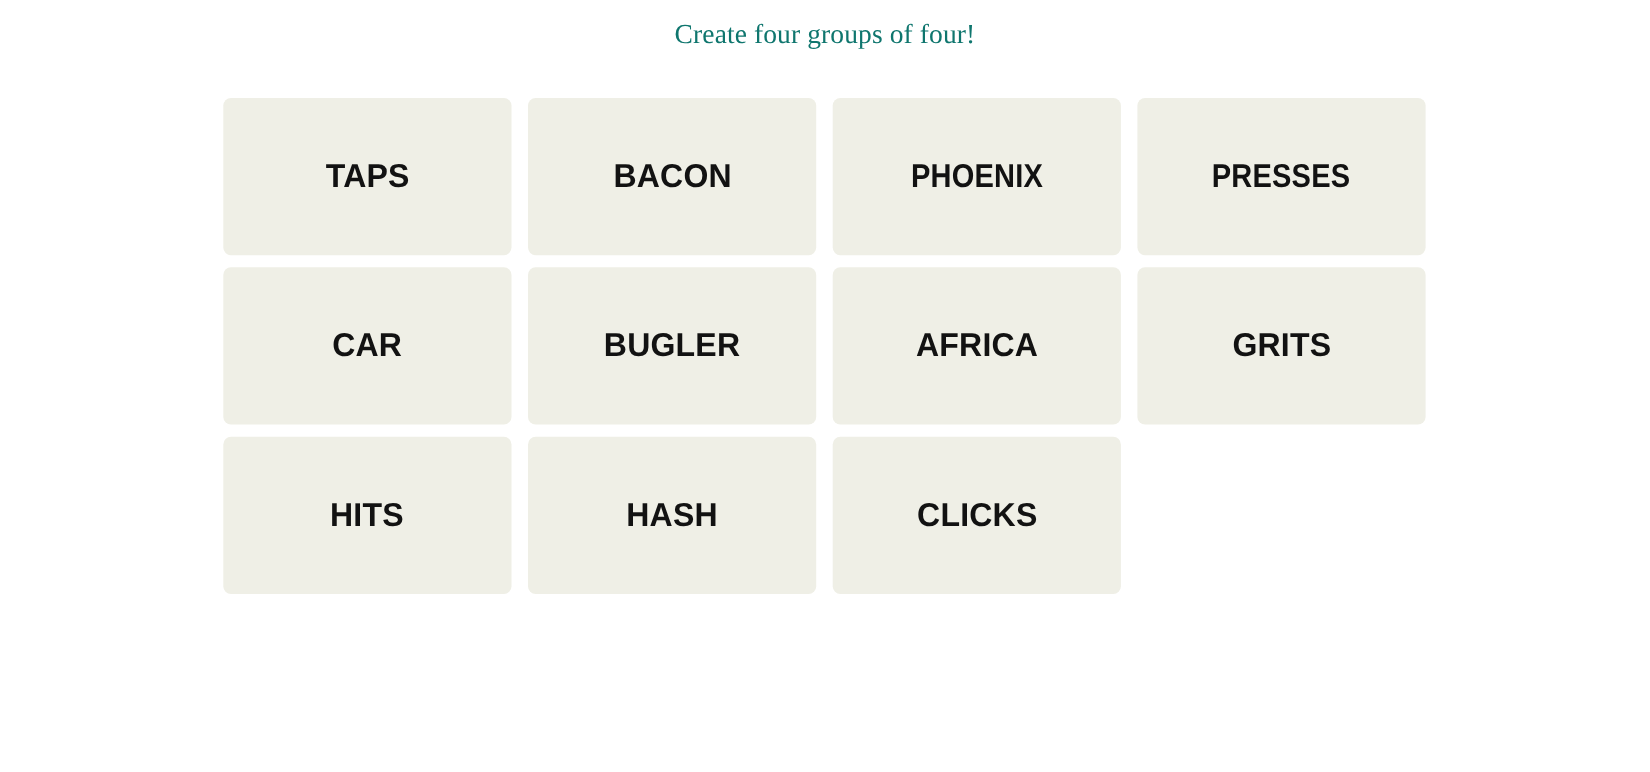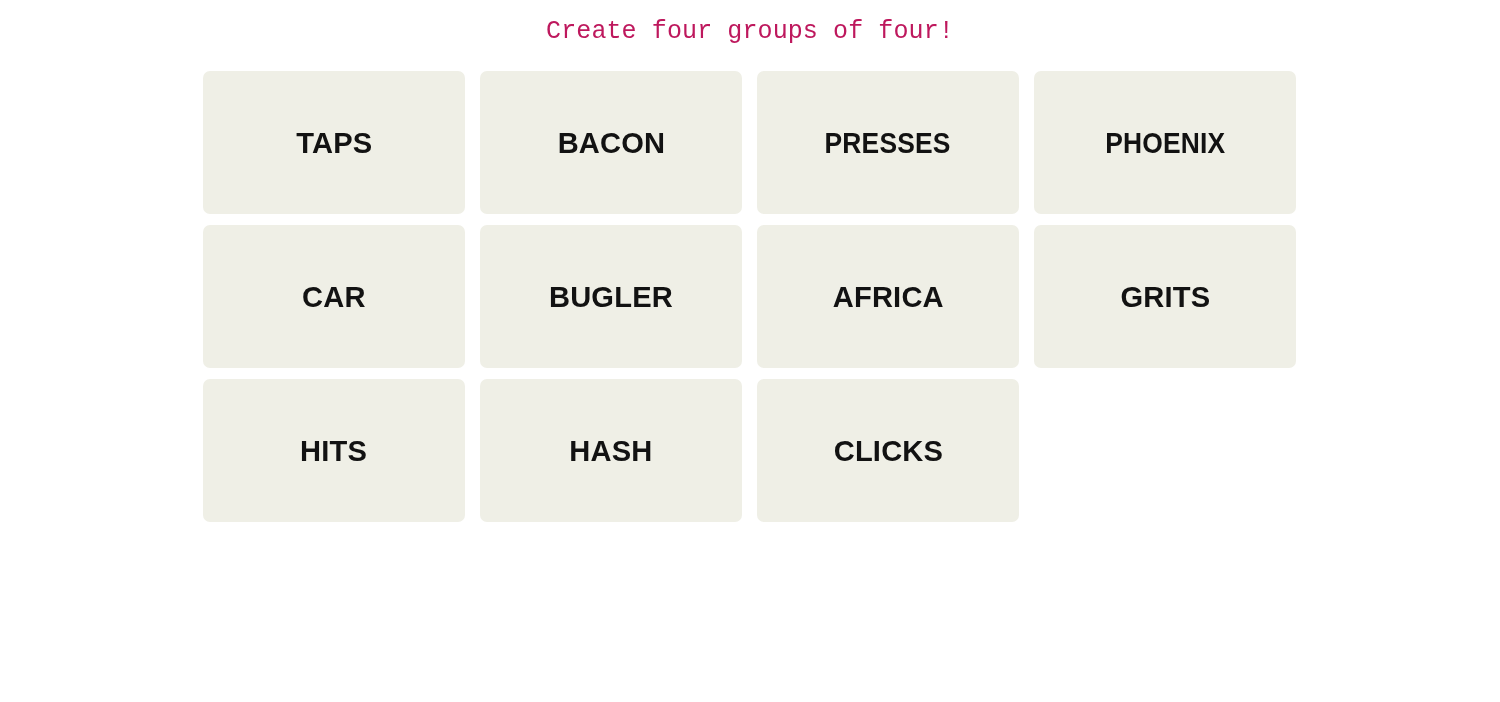--- a/index.html
+++ b/index.html
@@ -23,33 +23,33 @@
     background: #ffffff;
   }
 
   
   .board-title {
     position: absolute;
     top: 16px;
     left: 0;
     width: 1500px;
     text-align: center;
-    font-family: Liberation Mono, monospace;
+    font-family: Liberation Serif, serif;
     font-size: 25px;
     font-weight: 400;
     line-height: 32px;
-    color: #be185d;
+    color: #0f766e;
     letter-spacing: 0.1px;
     white-space: nowrap;
   }
 
   
   .tile-grid {
     position: absolute;
-    top: 71px;
+    top: 89px;
     left: 203px;
     width: 1093px;
     display: grid;
     grid-template-columns: repeat(4, 262px);
     grid-template-rows: repeat(4, 143px);
     column-gap: 15px;
     row-gap: 11px;
   }
 
   .tile {
@@ -100,25 +100,25 @@
       <span class="tile-label">TAPS</span>
     </button>
 
 
 
     <button class="tile">
       <span class="tile-label">BACON</span>
     </button>
 
     <button class="tile">
-      <span class="tile-label long">PRESSES</span>
+      <span class="tile-label long">PHOENIX</span>
     </button>
 
     <button class="tile">
-      <span class="tile-label long">PHOENIX</span>
+      <span class="tile-label long">PRESSES</span>
     </button>
 
     <button class="tile">
       <span class="tile-label">CAR</span>
     </button>
 
     <button class="tile">
       <span class="tile-label">BUGLER</span>
     </button>
 

